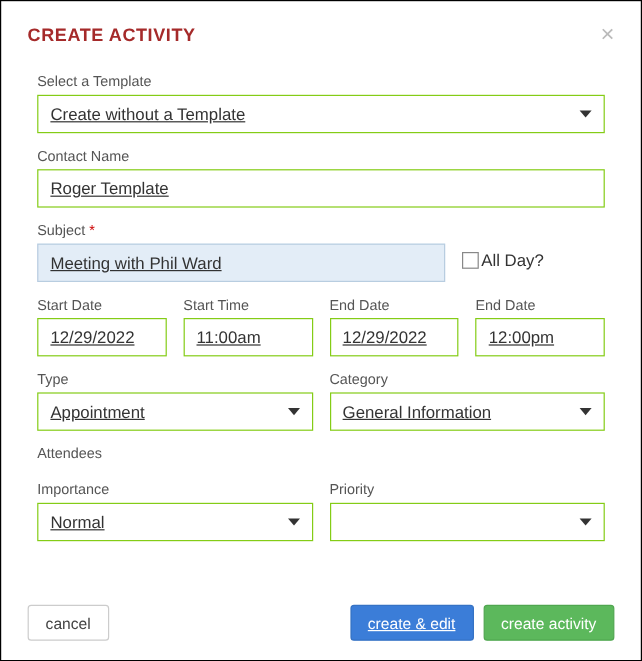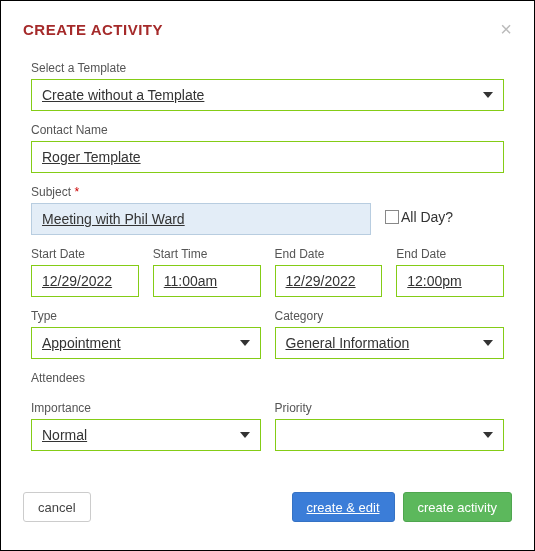--- a/index.html
+++ b/index.html
@@ -87,21 +87,21 @@
     border: 1px solid #888;
     cursor: pointer;
     background: #fff;
   }
   .allday-label {
     font-size: 14px;
     color: #333;
   }
   .footer {
     position: absolute;
-    bottom: 28px;
+    bottom: 16px;
     left: 22px;
     right: 22px;
     display: flex;
     justify-content: space-between;
     align-items: center;
   }
   .btn {
     height: 30px;
     padding: 0 14px;
     font-size: 13px;

